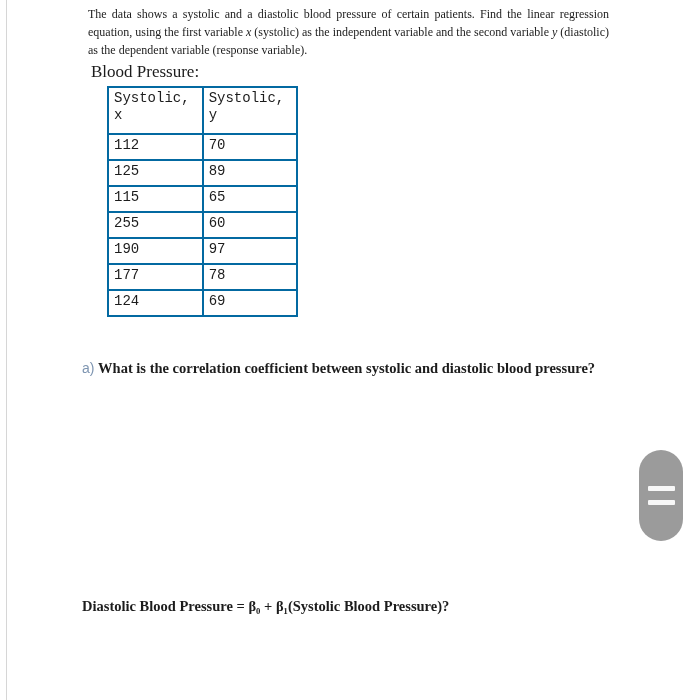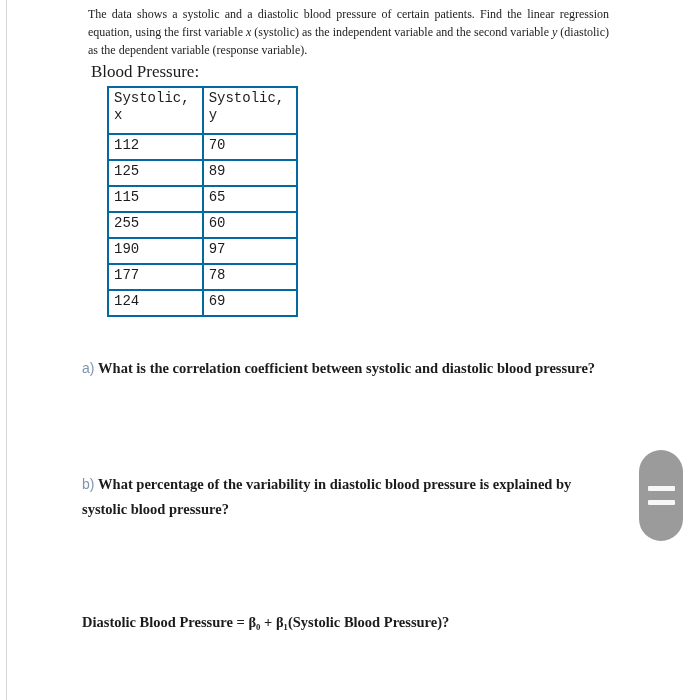--- a/index.html
+++ b/index.html
@@ -68,21 +68,21 @@
   .q-label {
     font-family: "Liberation Sans", "DejaVu Sans", sans-serif;
     color: #7e95b1;
     font-weight: normal;
     font-size: 14px;
   }
   .q-text { font-weight: bold; color: #1c1c1c; }
   .q-a { left: 82px; top: 356px; width: 560px; }
   .q-b { left: 82px; top: 472px; width: 512px; }
   .q-c1 { left: 82px; top: 568px; width: 560px; }
-  .q-c2 { left: 82px; top: 610px; width: 560px; }
+  .q-c2 { left: 82px; top: 594px; width: 560px; }
   .scroll-pill {
     position: absolute;
     left: 639px;
     top: 450px;
     width: 44px;
     height: 91px;
     border-radius: 22px;
     background: #9b9b9b;
   }
   .pill-line {
@@ -144,24 +144,20 @@
         <td>69</td>
       </tr>
     </tbody>
   </table>
 
   <div class="question q-a">
     <span class="q-label">a)</span>
     <span class="q-text">What is the correlation coefficient between systolic and diastolic blood pressure?</span>
   </div>
 
-  <div class="question q-b">
-    <span class="q-label">b)</span>
-    <span class="q-text">What percentage of the variability in diastolic blood pressure is explained by systolic blood pressure?</span>
-  </div>
 
   <div class="question q-c2">
     <span class="q-text">Diastolic Blood Pressure = β₀ + β₁(Systolic Blood Pressure)?</span>
   </div>
 
   <div class="scroll-pill">
     <div class="pill-line l1"></div>
     <div class="pill-line l2"></div>
   </div>
 

